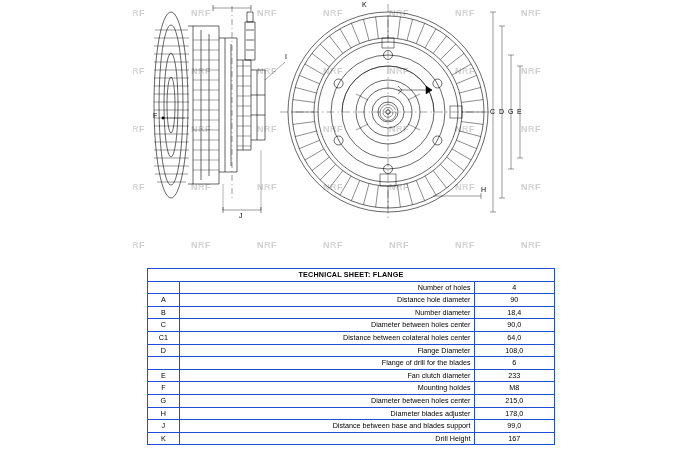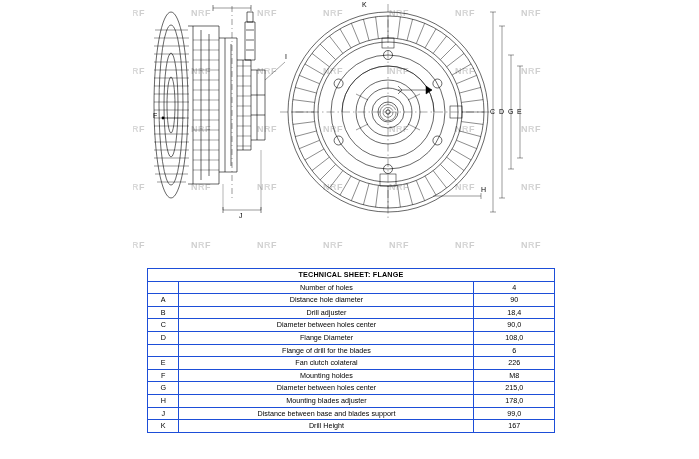--- a/index.html
+++ b/index.html
@@ -58,21 +58,21 @@
   #sheet td {
     border: 1px solid #1d4ed8;
     padding: 0 3px;
     height: 11.6px;
     line-height: 11.6px;
     color: #000;
     font-size: 7.2px;
     white-space: nowrap;
   }
   td.c-key   { width: 26px; text-align: center; }
-  td.c-desc  { width: 300px; text-align: center; margin-left: 28px; }
+  td.c-desc  { width: 300px; text-align: right; margin-left: 28px; }
   td.c-val   { width: 78px; text-align: center; }
   td.header  {
     text-align: center;
     font-weight: bold;
     font-size: 8.4px;
     letter-spacing: 0.2px;
     height: 13px;
     line-height: 13px;
   }
 
@@ -382,57 +382,62 @@
         <td class="c-desc">Number of holes</td>
         <td class="c-val">4</td>
       </tr>
       <tr>
         <td class="c-key">A</td>
         <td class="c-desc">Distance hole diameter</td>
         <td class="c-val">90</td>
       </tr>
       <tr>
         <td class="c-key">B</td>
-        <td class="c-desc">Drill adjuster</td>
+        <td class="c-desc">Number diameter</td>
         <td class="c-val">18,4</td>
       </tr>
       <tr>
         <td class="c-key">C</td>
         <td class="c-desc">Diameter between holes center</td>
         <td class="c-val">90,0</td>
       </tr>
       <tr>
+        <td class="c-key">C1</td>
+        <td class="c-desc">Distance between colateral holes center</td>
+        <td class="c-val">64,0</td>
+      </tr>
+      <tr>
         <td class="c-key">D</td>
         <td class="c-desc">Flange Diameter</td>
         <td class="c-val">108,0</td>
       </tr>
 
       <tr>
         <td class="c-key"></td>
         <td class="c-desc">Flange of drill for the blades</td>
         <td class="c-val">6</td>
       </tr>
       <tr>
         <td class="c-key">E</td>
-        <td class="c-desc">Fan clutch colateral</td>
-        <td class="c-val">226</td>
+        <td class="c-desc">Fan clutch diameter</td>
+        <td class="c-val">233</td>
       </tr>
       <tr>
         <td class="c-key">F</td>
         <td class="c-desc">Mounting holdes</td>
         <td class="c-val">M8</td>
       </tr>
       <tr>
         <td class="c-key">G</td>
         <td class="c-desc">Diameter between holes center</td>
         <td class="c-val">215,0</td>
       </tr>
       <tr>
         <td class="c-key">H</td>
-        <td class="c-desc">Mounting blades adjuster</td>
+        <td class="c-desc">Diameter blades adjuster</td>
         <td class="c-val">178,0</td>
       </tr>
       <tr>
         <td class="c-key">J</td>
         <td class="c-desc">Distance between base and blades support</td>
         <td class="c-val">99,0</td>
       </tr>
       <tr>
         <td class="c-key">K</td>
         <td class="c-desc">Drill Height</td>

